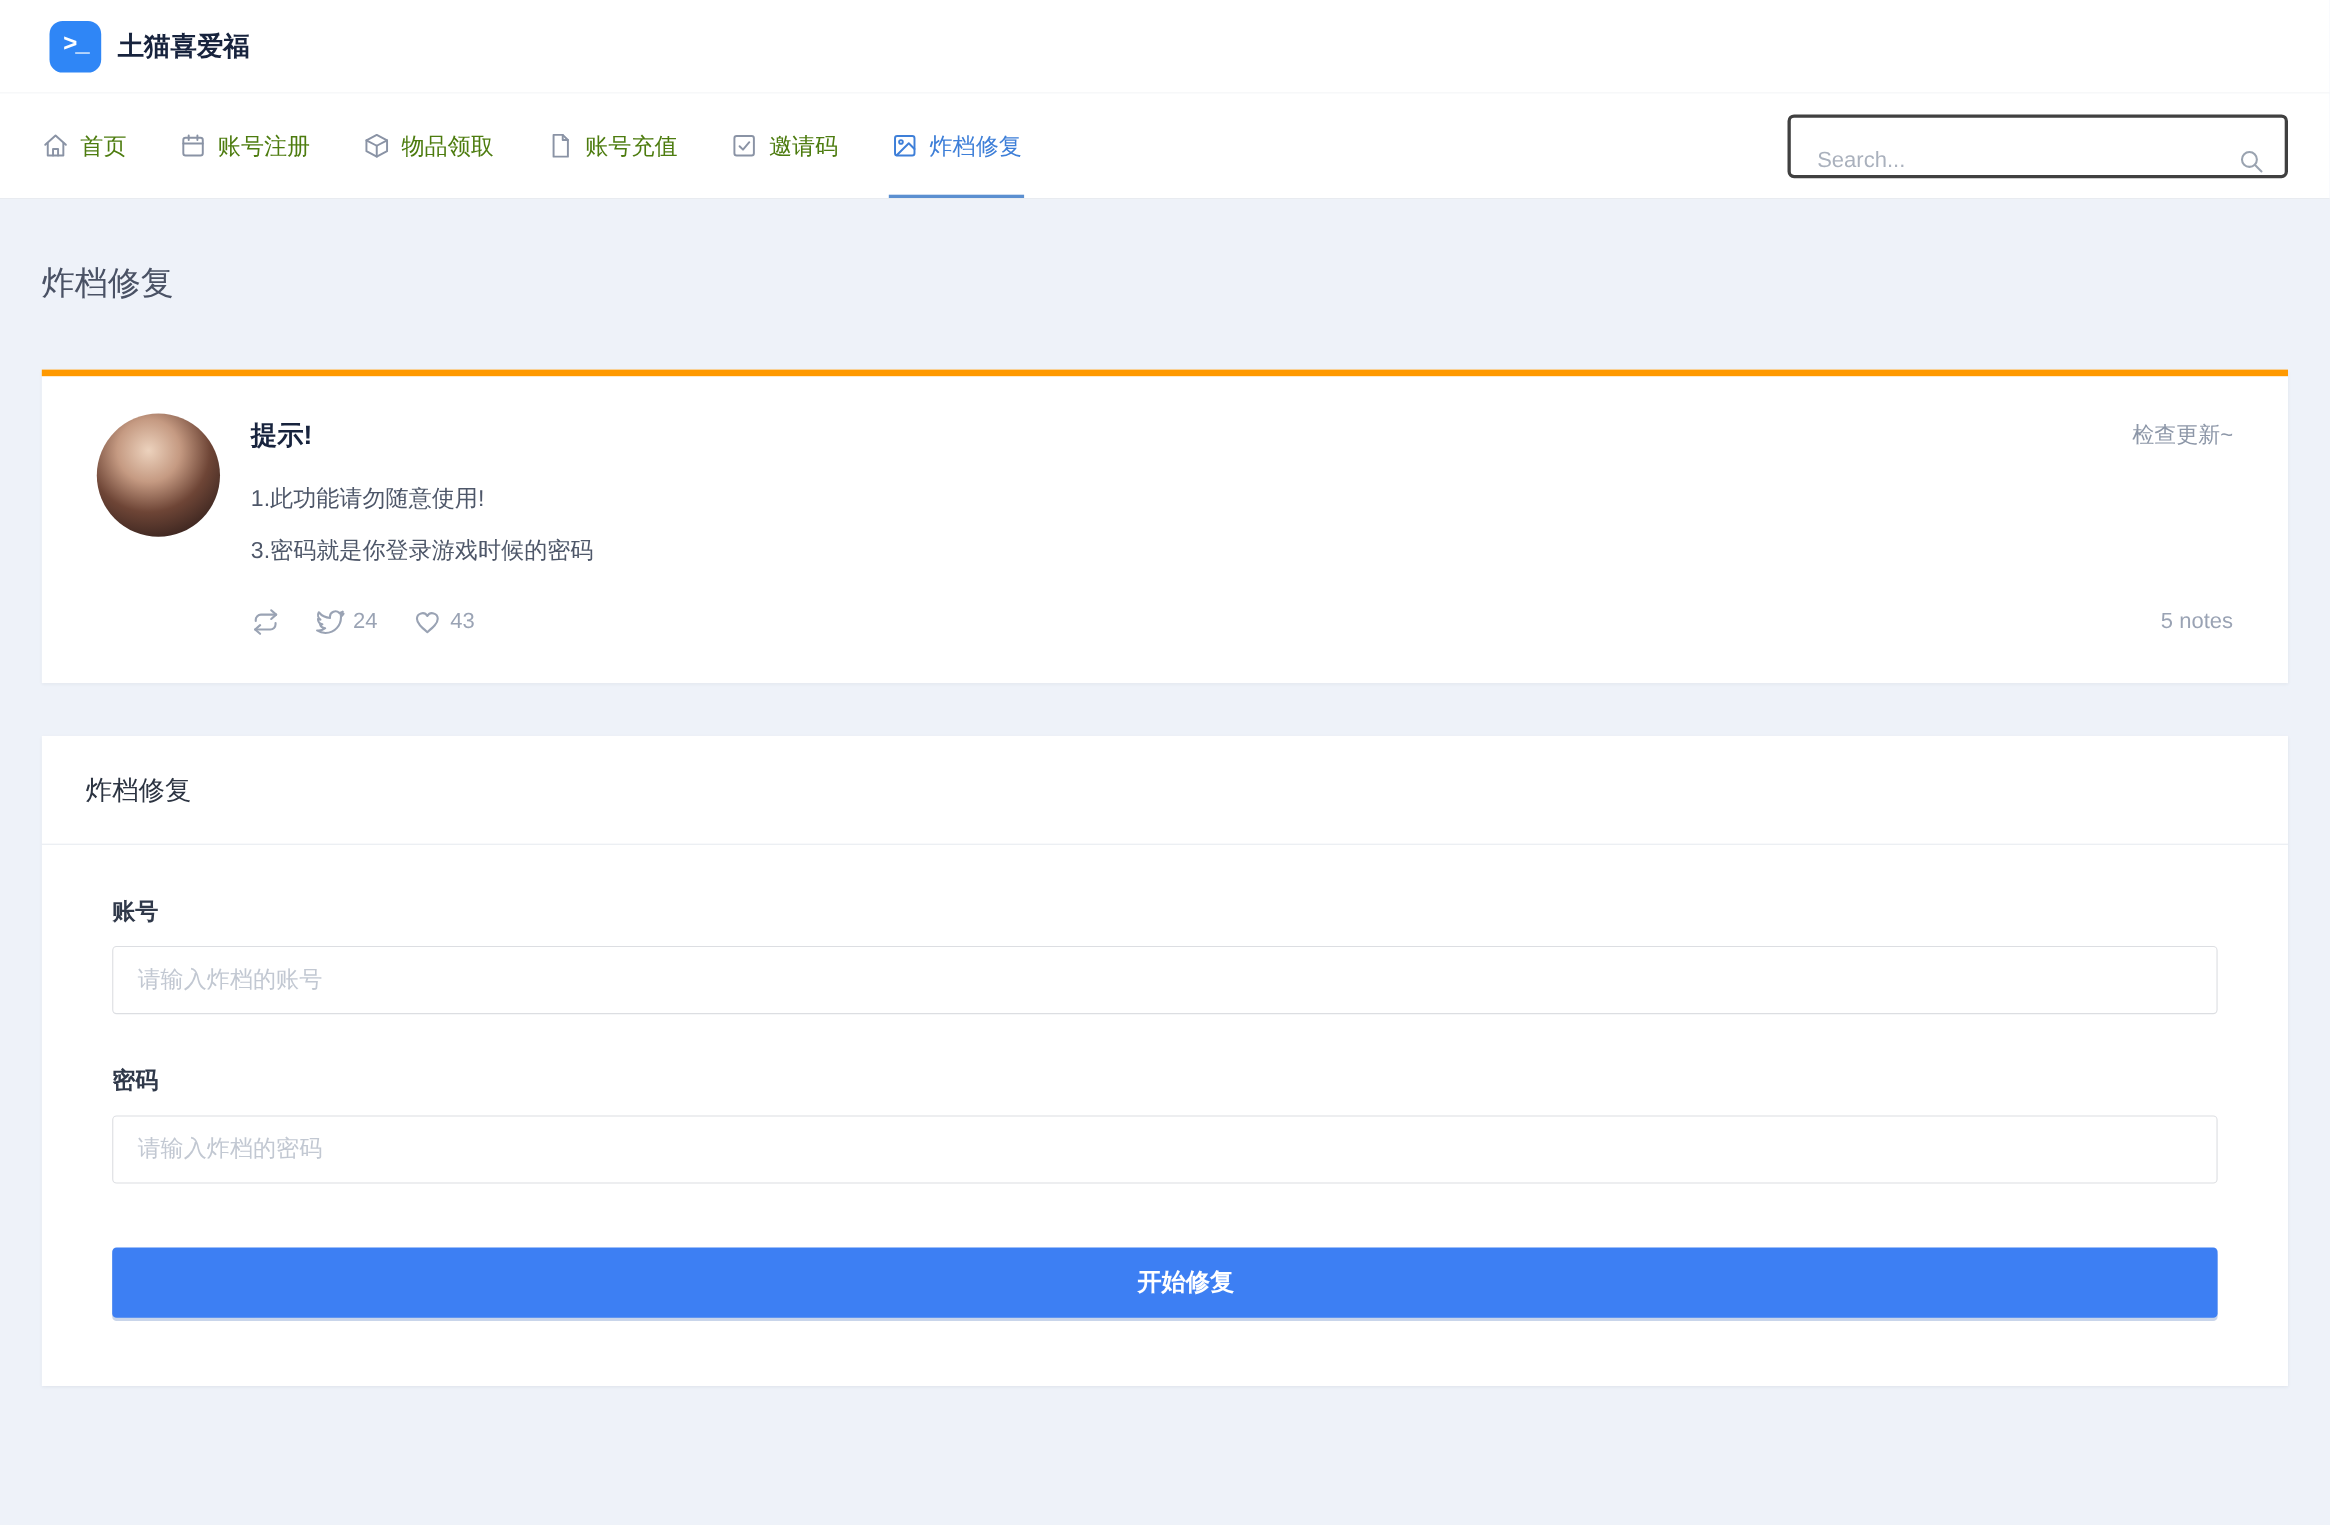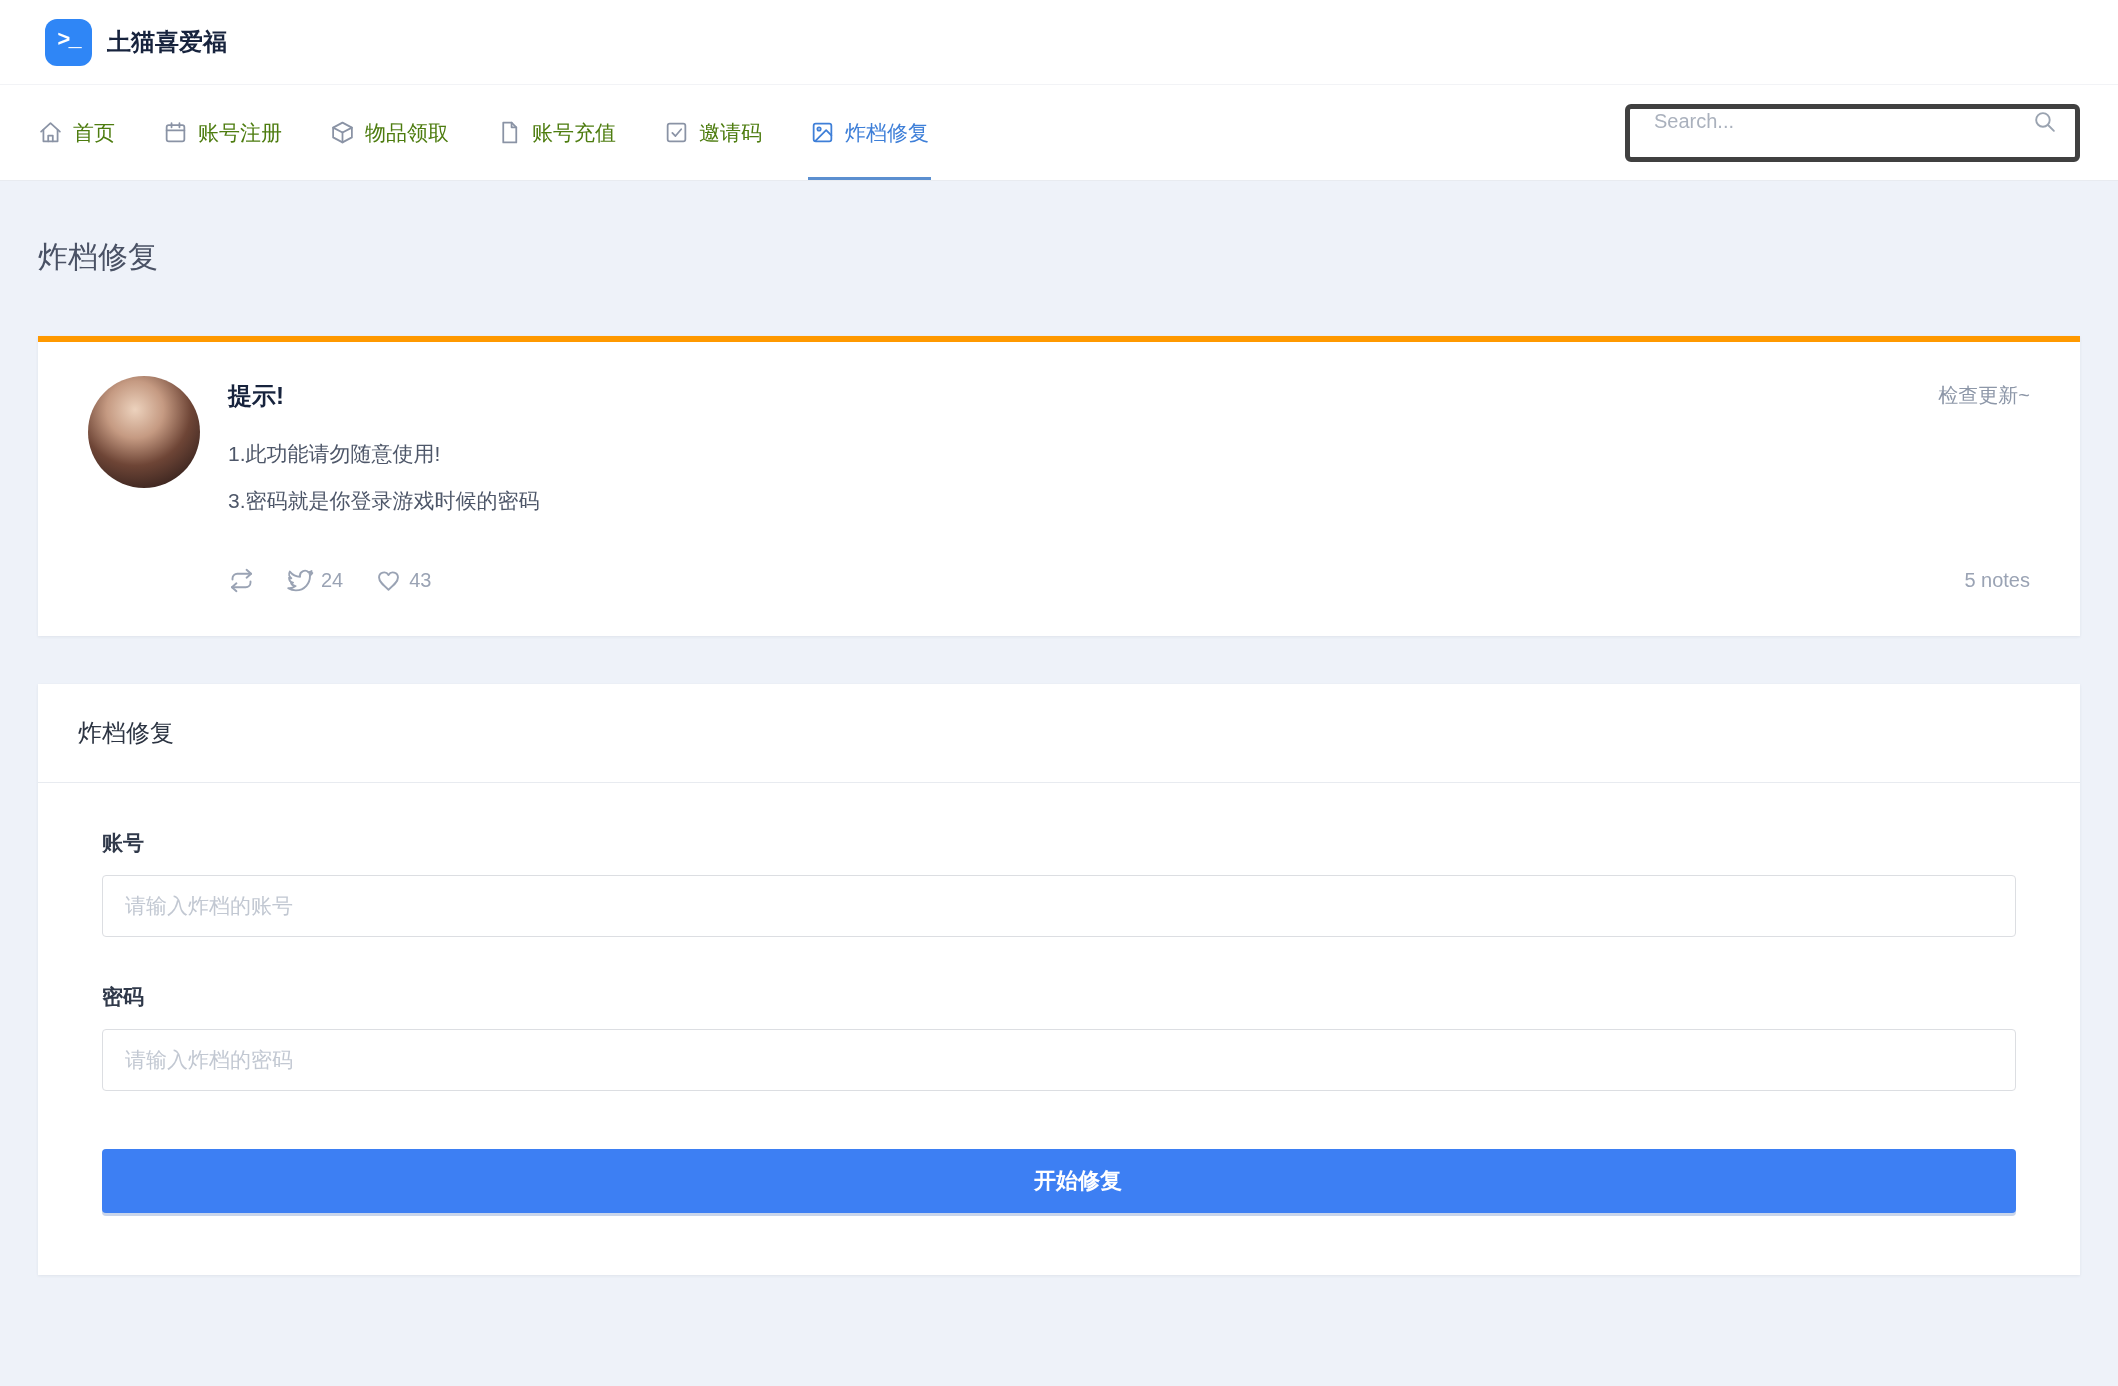--- a/index.html
+++ b/index.html
@@ -88,23 +88,23 @@
   .tab svg { width:25px; height:25px; stroke:#8a93a5; fill:none; stroke-width:1.7; stroke-linecap:round; stroke-linejoin:round; }
   .tab.active { color:#3e7fd8; }
   .tab.active svg { stroke:#3e7fd8; }
   .tab.active::after {
     content:""; position:absolute; left:-2px; right:-2px; bottom:0;
     height:3px; background:#5b8fd0;
   }
   .search-box {
     margin-left:auto;
     width:455px; height:58px;
-    border:5px solid #404040;
+    border:3px solid #404040;
     border-radius:6px;
-    display:flex; align-items:flex-start;
+    display:flex; align-items:flex-end;
     padding: 0 18px 0 22px;
     background:#fff;
   }
   .search-box input {
     flex:1; border:none; outline:none;
     font-size:20px; color:#515a6e;
     font-family:inherit;
     background:transparent;
   }
   .search-box input::placeholder { color:#aab1bd; }
@@ -137,21 +137,21 @@
     flex-shrink:0;
     background:
       radial-gradient(circle at 42% 30%, #ecd2bd 0%, #c59a82 28%, #6e4536 55%, #2e1d1a 88%);
   }
   .notice-body { flex:1; margin-left:28px; }
   .notice-head { display:flex; justify-content:space-between; align-items:flex-start; }
   .notice-title { font-size:24px; font-weight:bold; color:#17233d; padding-top:4px; }
   .notice-tag { font-size:20px; color:#8d97a8; padding: 6px 16px 0 0; }
   .notice-lines { margin-top:18px; font-size:21px; color:#4e5769; line-height:47px; }
   .notice-foot {
-    margin-top:43px;
+    margin-top:28px;
     display:flex; justify-content:space-between; align-items:center;
     font-size:20px; color:#9aa3b4;
   }
   .social { display:flex; align-items:center; gap:32px; }
   .social-item { display:flex; align-items:center; gap:7px; cursor:pointer; }
   .social-item svg { width:27px; height:27px; stroke:#9aa3b4; fill:none; stroke-width:1.7; stroke-linecap:round; stroke-linejoin:round; }
   .notes { padding-right:16px; }
 
   
   .form-card { margin-top: 48px; margin-bottom: 92px; }

